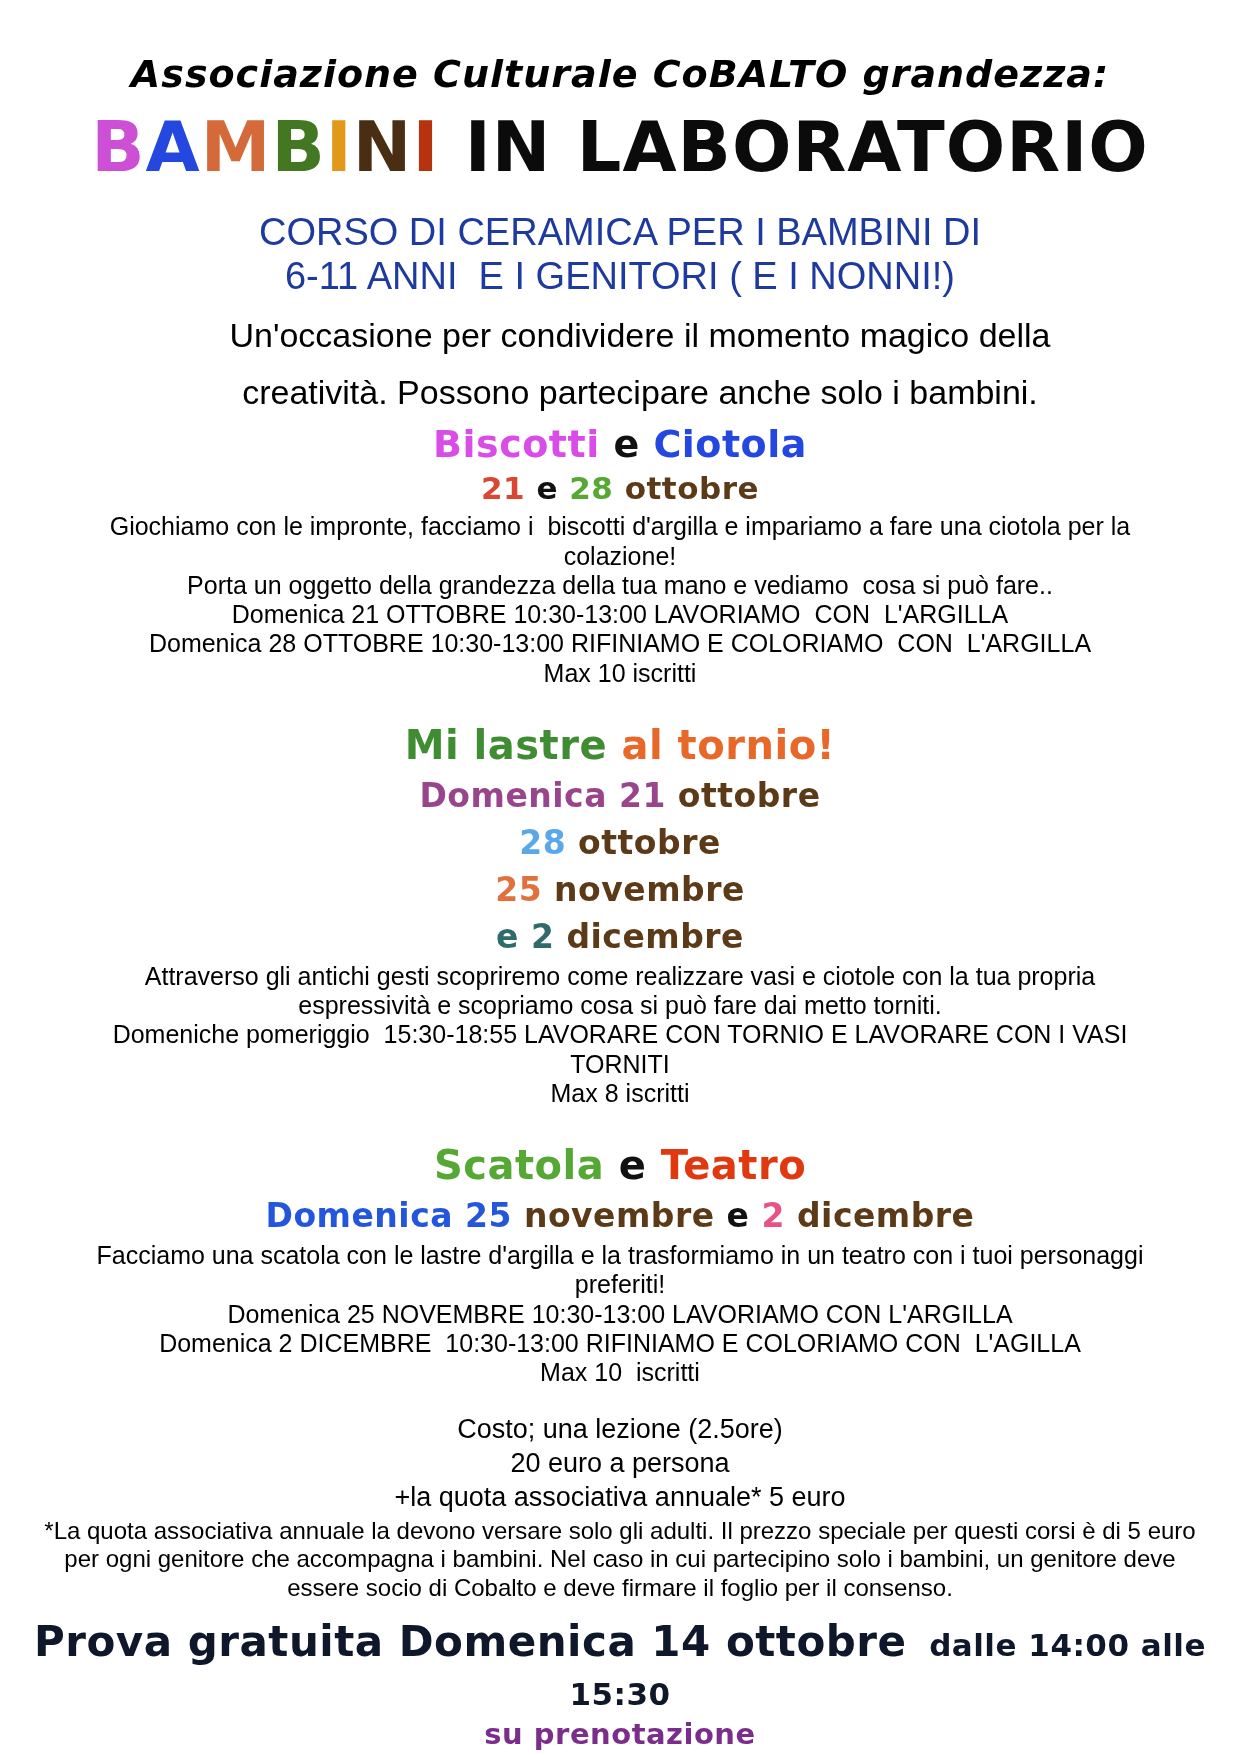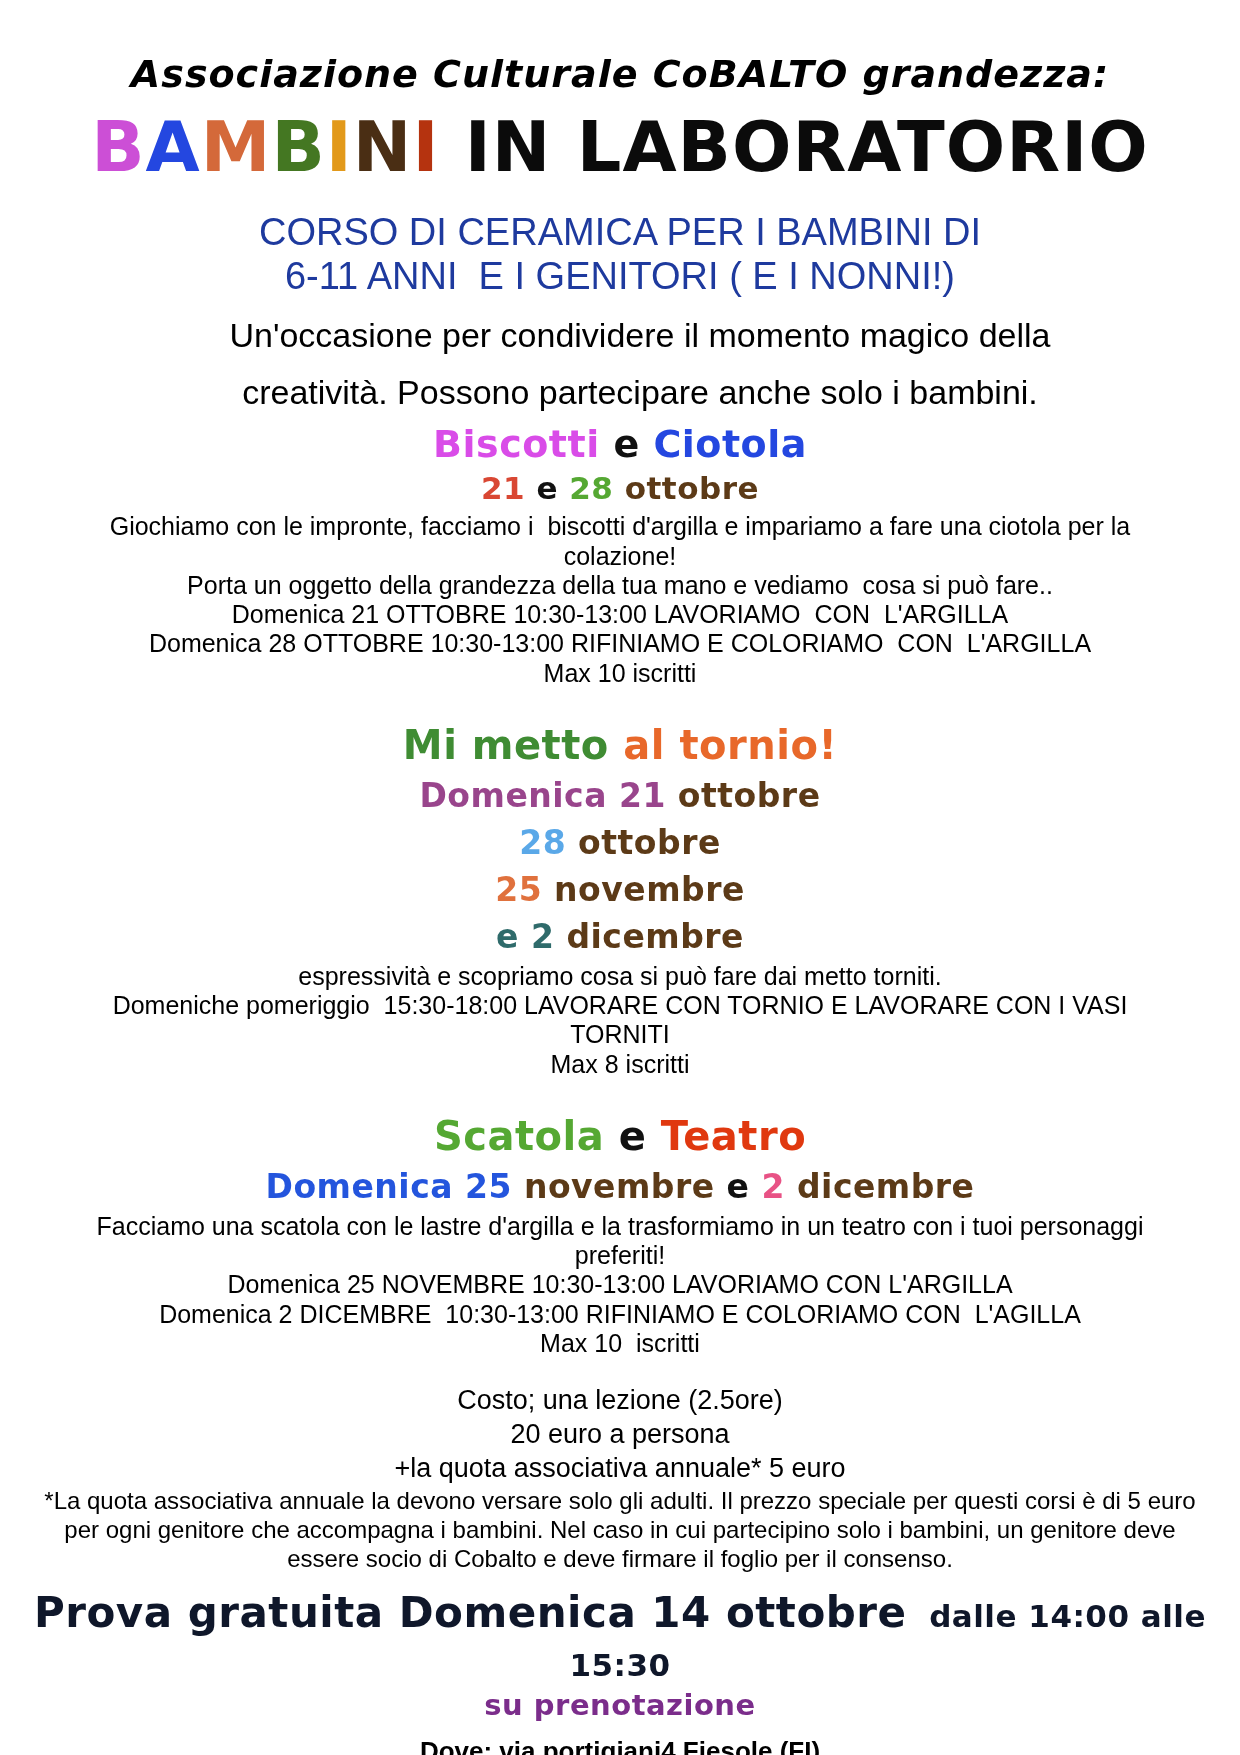--- a/index.html
+++ b/index.html
@@ -50,29 +50,30 @@
 
 <div class="body-text">
   <div class="line">Giochiamo con le impronte, facciamo i  biscotti d'argilla e impariamo a fare una ciotola per la</div>
   <div class="line">colazione!</div>
   <div class="line">Porta un oggetto della grandezza della tua mano e vediamo  cosa si può fare..</div>
   <div class="line">Domenica 21 OTTOBRE 10:30-13:00 LAVORIAMO  CON  L'ARGILLA</div>
   <div class="line">Domenica 28 OTTOBRE 10:30-13:00 RIFINIAMO E COLORIAMO  CON  L'ARGILLA</div>
   <div class="line">Max 10 iscritti</div>
 </div>
 
-<div class="crayon tornio-title line"><span style="color: rgb(63, 140, 51);">Mi metto </span><span style="color: rgb(232, 104, 42);">al tornio!</span></div>
+<div class="crayon tornio-title line"><span style="color: rgb(63, 140, 51);">Mi lastre </span><span style="color: rgb(232, 104, 42);">al tornio!</span></div>
 <div class="crayon tornio-date line"><span style="color: rgb(153, 69, 140);">Domenica 21</span><span style="color: rgb(92, 58, 23);"> ottobre</span></div>
 <div class="crayon tornio-date line"><span style="color: rgb(90, 168, 232);">28</span><span style="color: rgb(92, 58, 23);"> ottobre</span></div>
 <div class="crayon tornio-date line"><span style="color: rgb(224, 113, 61);">25</span><span style="color: rgb(92, 58, 23);"> novembre</span></div>
 <div class="crayon tornio-date line"><span style="color: rgb(47, 107, 107);">e 2</span><span style="color: rgb(92, 58, 23);"> dicembre</span></div>
 
 <div class="body-text">
+  <div class="line">Attraverso gli antichi gesti scopriremo come realizzare vasi e ciotole con la tua propria</div>
   <div class="line">espressività e scopriamo cosa si può fare dai metto torniti.</div>
-  <div class="line">Domeniche pomeriggio  15:30-18:00 LAVORARE CON TORNIO E LAVORARE CON I VASI</div>
+  <div class="line">Domeniche pomeriggio  15:30-18:55 LAVORARE CON TORNIO E LAVORARE CON I VASI</div>
   <div class="line">TORNITI</div>
   <div class="line">Max 8 iscritti</div>
 </div>
 
 <div class="crayon tornio-title line"><span style="color: rgb(85, 168, 51);">Scatola</span><span style="color: rgb(17, 17, 17);"> e </span><span style="color: rgb(224, 56, 15);">Teatro</span></div>
 <div class="crayon tornio-date line"><span style="color: rgb(36, 85, 221);">Domenica 25</span><span style="color: rgb(92, 58, 23);"> novembre </span><span style="color: rgb(17, 17, 17);">e </span><span style="color: rgb(232, 82, 133);">2</span><span style="color: rgb(92, 58, 23);"> dicembre</span></div>
 
 <div class="body-text">
   <div class="line">Facciamo una scatola con le lastre d'argilla e la trasformiamo in un teatro con i tuoi personaggi</div>
   <div class="line">preferiti!</div>

